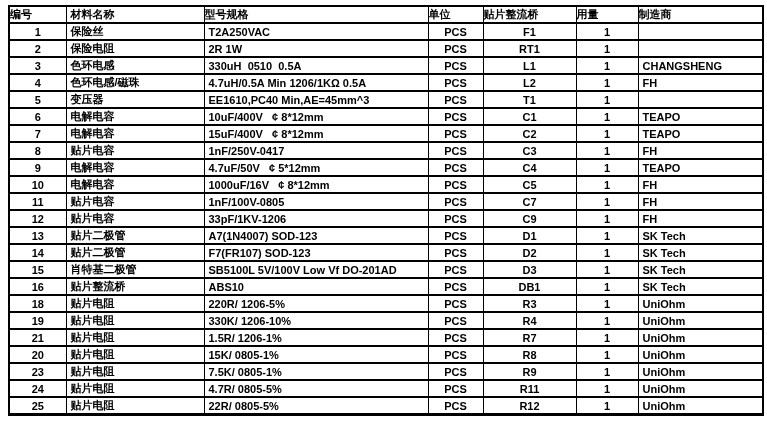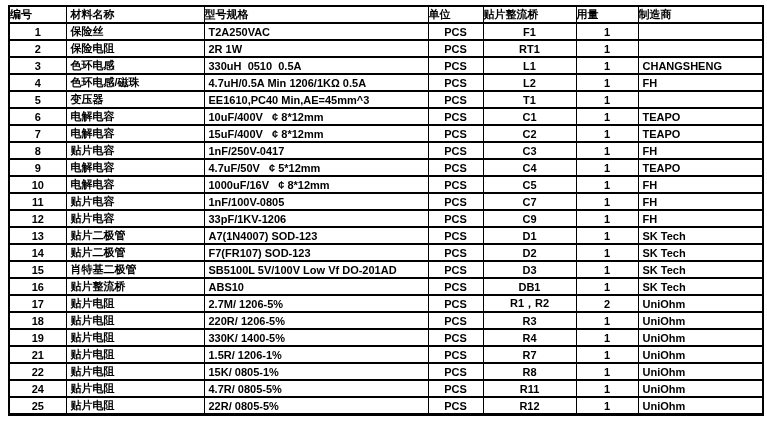--- a/index.html
+++ b/index.html
@@ -214,61 +214,61 @@
       <tr>
         <td class="col0">16</td>
         <td class="col1">贴片整流桥</td>
         <td class="col2">ABS10</td>
         <td class="col3">PCS</td>
         <td class="col4">DB1</td>
         <td class="col5">1</td>
         <td class="col6">SK Tech</td>
       </tr>
       <tr>
-        <td class="col0">17</td>
-        <td class="col1">贴片电阻</td>
-        <td class="col2">2.7M/ 1206-5%</td>
-        <td class="col3">PCS</td>
-        <td class="col4">R1，R2</td>
-        <td class="col5">2</td>
-        <td class="col6">UniOhm</td>
-      </tr>
-      <tr>
         <td class="col0">18</td>
         <td class="col1">贴片电阻</td>
         <td class="col2">220R/ 1206-5%</td>
         <td class="col3">PCS</td>
         <td class="col4">R3</td>
         <td class="col5">1</td>
         <td class="col6">UniOhm</td>
       </tr>
       <tr>
         <td class="col0">19</td>
         <td class="col1">贴片电阻</td>
-        <td class="col2">330K/ 1400-5%</td>
+        <td class="col2">330K/ 1206-10%</td>
         <td class="col3">PCS</td>
         <td class="col4">R4</td>
         <td class="col5">1</td>
         <td class="col6">UniOhm</td>
       </tr>
       <tr>
         <td class="col0">21</td>
         <td class="col1">贴片电阻</td>
         <td class="col2">1.5R/ 1206-1%</td>
         <td class="col3">PCS</td>
         <td class="col4">R7</td>
         <td class="col5">1</td>
         <td class="col6">UniOhm</td>
       </tr>
       <tr>
-        <td class="col0">22</td>
+        <td class="col0">20</td>
         <td class="col1">贴片电阻</td>
         <td class="col2">15K/ 0805-1%</td>
         <td class="col3">PCS</td>
         <td class="col4">R8</td>
+        <td class="col5">1</td>
+        <td class="col6">UniOhm</td>
+      </tr>
+      <tr>
+        <td class="col0">23</td>
+        <td class="col1">贴片电阻</td>
+        <td class="col2">7.5K/ 0805-1%</td>
+        <td class="col3">PCS</td>
+        <td class="col4">R9</td>
         <td class="col5">1</td>
         <td class="col6">UniOhm</td>
       </tr>
       <tr>
         <td class="col0">24</td>
         <td class="col1">贴片电阻</td>
         <td class="col2">4.7R/ 0805-5%</td>
         <td class="col3">PCS</td>
         <td class="col4">R11</td>
         <td class="col5">1</td>

